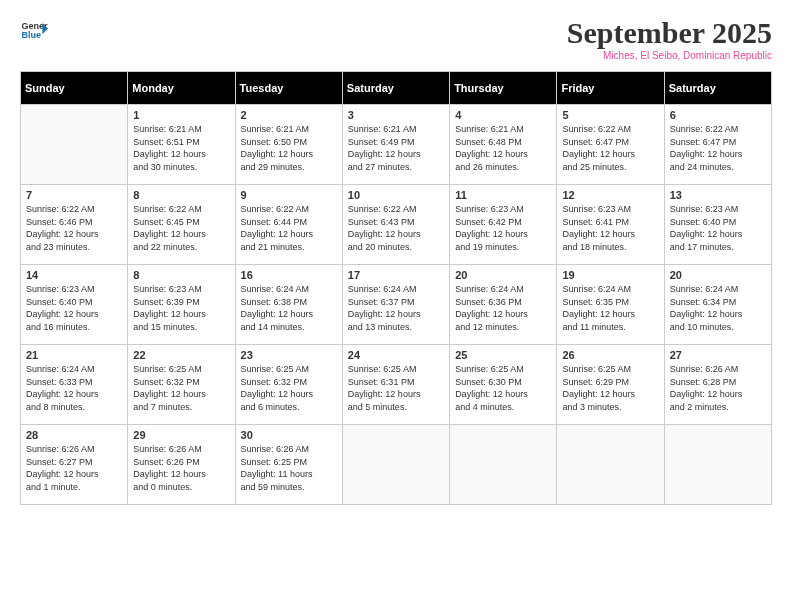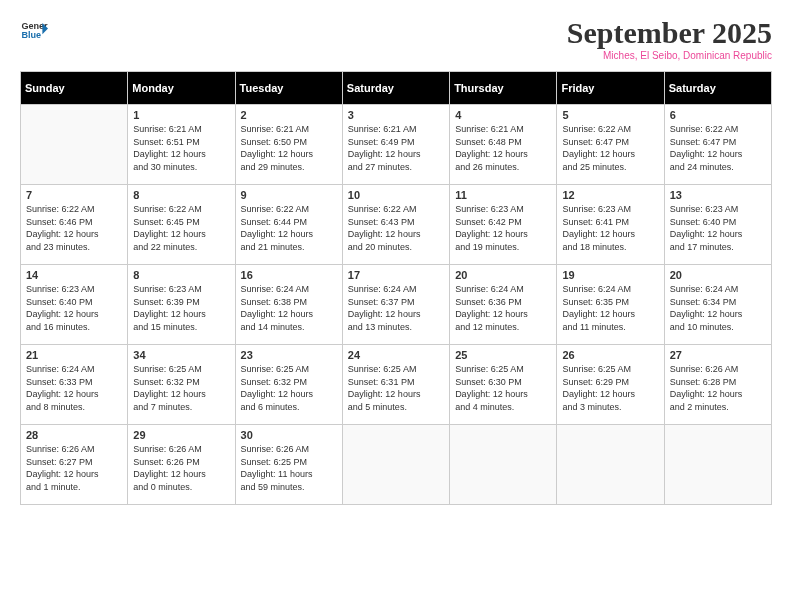--- a/index.html
+++ b/index.html
@@ -260,21 +260,21 @@
         </tr>
         <tr>
           <td>
             <span class="day-num">21</span>
             <div class="day-info" style="white-space: pre-line;">Sunrise: 6:24 AM
 Sunset: 6:33 PM
 Daylight: 12 hours
 and 8 minutes.</div>
           </td>
           <td>
-            <span class="day-num">34</span>
+            <span class="day-num">22</span>
             <div class="day-info" style="white-space: pre-line;">Sunrise: 6:25 AM
 Sunset: 6:32 PM
 Daylight: 12 hours
 and 7 minutes.</div>
           </td>
           <td>
             <span class="day-num">23</span>
             <div class="day-info" style="white-space: pre-line;">Sunrise: 6:25 AM
 Sunset: 6:32 PM
 Daylight: 12 hours

